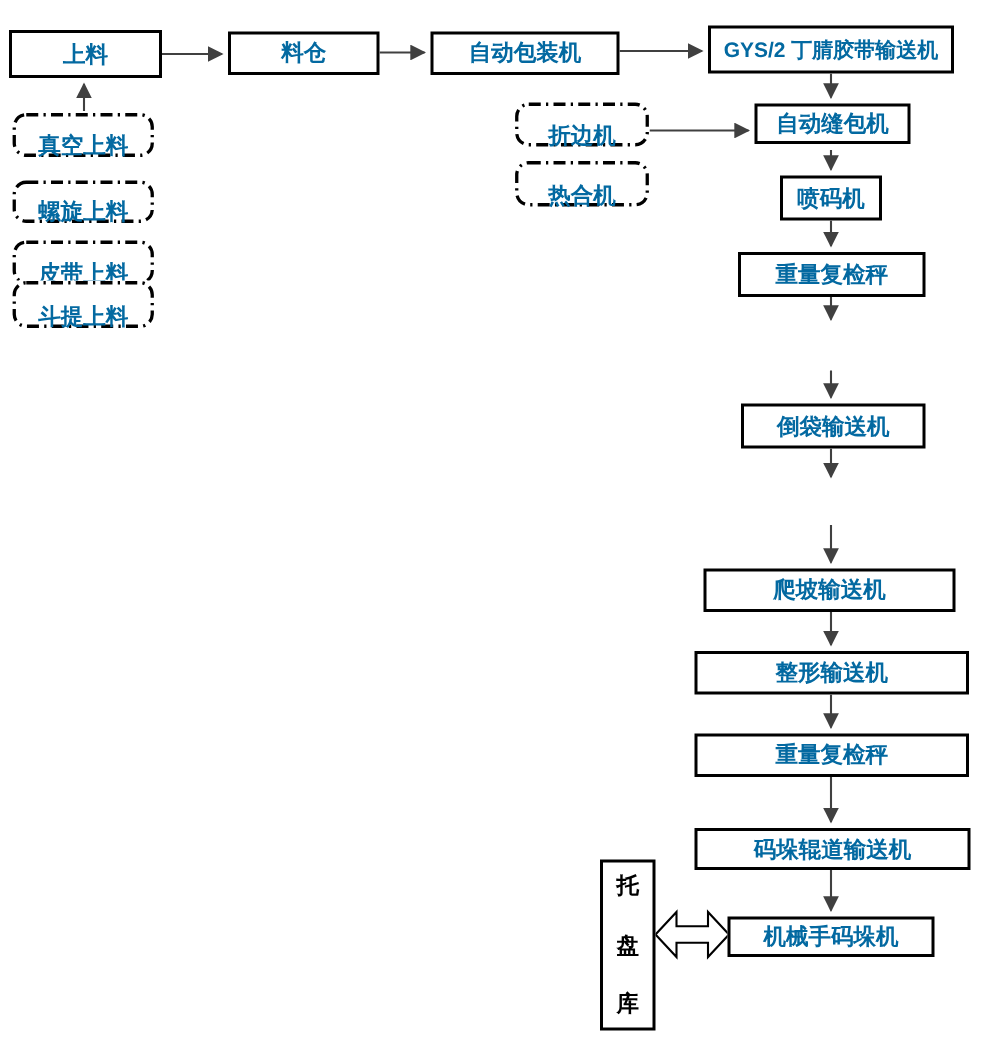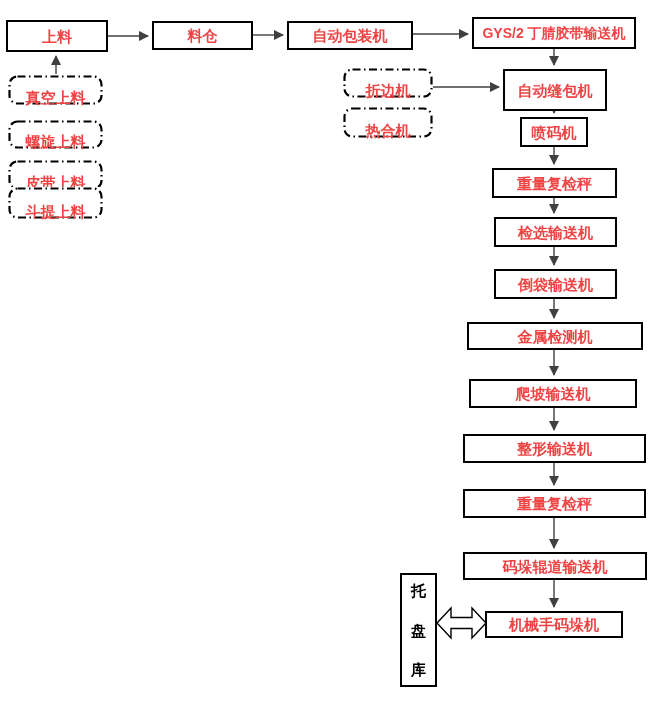--- a/index.html
+++ b/index.html
@@ -3,21 +3,21 @@
 <meta charset="utf-8">
 <style>
   html,body{margin:0;padding:0;background:#fff;}
   #canvas{position:relative;width:667px;height:702px;background:#fff;overflow:hidden;
           font-family:"Liberation Sans",sans-serif;}
   #wires{position:absolute;left:0;top:0;pointer-events:none;}
   .node{position:absolute;display:flex;align-items:center;justify-content:center;box-sizing:border-box;}
   .solid{border:2px solid #000;background:#fff;}
   .dashed{background:#fff;align-items:flex-end;}
   .dashed .dd{position:absolute;left:0;top:0;width:100%;height:100%;}
-  .lbl{position:relative;font-weight:bold;font-size:15px;color:#ef4444;white-space:nowrap;line-height:1;}
+  .lbl{position:relative;font-weight:bold;font-size:15px;color:#0369a1;white-space:nowrap;line-height:1;}
   .lbl.sm{font-size:14px;letter-spacing:0;}
   .vcol{flex-direction:column;justify-content:space-between;padding:8px 0;}
   .vchar{font-weight:bold;font-size:15px;color:#000;line-height:1;}
 </style>
 </head>
 <body>
 
 <div id="canvas">
 
   <svg id="wires" width="667" height="702" viewBox="0 0 667 702">
@@ -91,37 +91,31 @@
       </svg>
     <span class="lbl">折边机</span>
   </div>
   <div class="node dashed" style="left:343px;top:107px;width:90px;height:31px">
     <svg class="dd" viewBox="0 0 90 31" preserveAspectRatio="none">
         <rect x="1.5" y="1.5" width="87" height="28" rx="8" fill="none" stroke="#000" stroke-width="2.2" stroke-dasharray="8 3.5 1.5 3.5"></rect>
       </svg>
     <span class="lbl">热合机</span>
   </div>
 
-  <div class="node solid" style="left:503px;top:69px;width:104px;height:42px">
+  <div class="node solid" style="left:503px;top:69px;width:104px;height:27px">
     <span class="lbl">自动缝包机</span>
   </div>
   <div class="node solid" style="left:520px;top:117px;width:68px;height:30px">
     <span class="lbl">喷码机</span>
   </div>
   <div class="node solid" style="left:492px;top:168px;width:125px;height:30px">
     <span class="lbl">重量复检秤</span>
   </div>
-  <div class="node solid" style="left:494px;top:217px;width:123px;height:30px">
-    <span class="lbl">检选输送机</span>
-  </div>
   <div class="node solid" style="left:494px;top:269px;width:123px;height:30px">
     <span class="lbl">倒袋输送机</span>
-  </div>
-  <div class="node solid" style="left:467px;top:322px;width:176px;height:28px">
-    <span class="lbl">金属检测机</span>
   </div>
   <div class="node solid" style="left:469px;top:379px;width:168px;height:29px">
     <span class="lbl">爬坡输送机</span>
   </div>
   <div class="node solid" style="left:463px;top:434px;width:183px;height:29px">
     <span class="lbl">整形输送机</span>
   </div>
   <div class="node solid" style="left:463px;top:489px;width:183px;height:29px">
     <span class="lbl">重量复检秤</span>
   </div>

